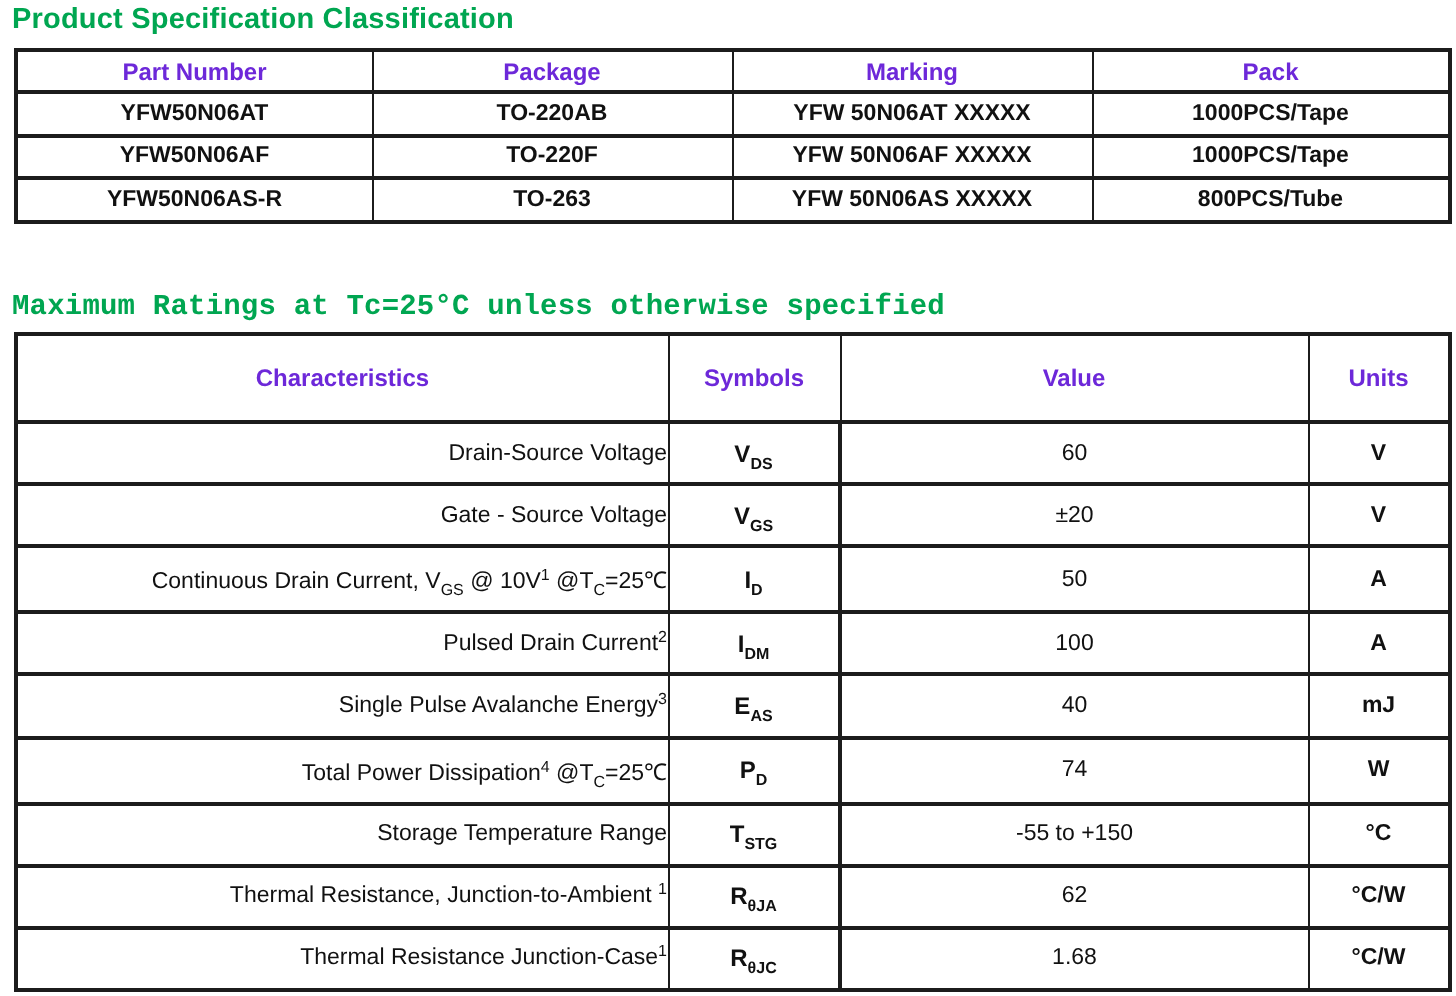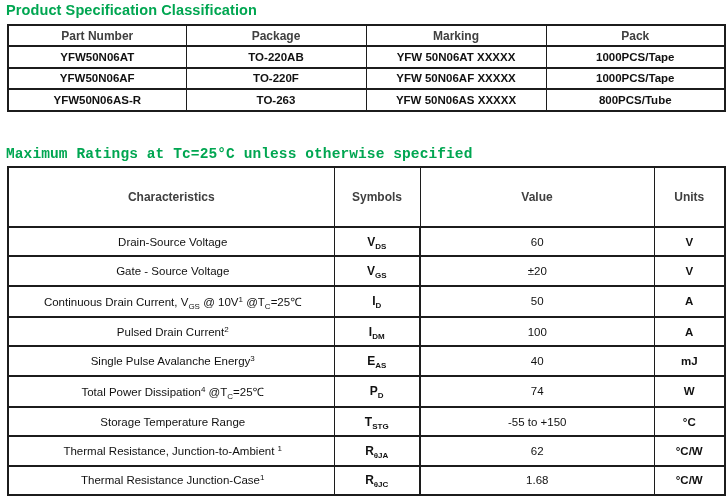--- a/index.html
+++ b/index.html
@@ -30,30 +30,30 @@
   }
   th, td {
     border: solid #1c1c1c;
     border-width: 2px 1px;
     text-align: center;
     vertical-align: middle;
     padding: 0;
     overflow: hidden;
     white-space: nowrap;
   }
-  th { font-size: 12px; font-weight: bold; color: #404040; }
+  th { font-size: 12px; font-weight: bold; color: #6d28d9; }
 
   #spec-table { top: 24px; width: 717px; height: 88px; }
   #spec-table thead tr { height: 21px; }
   #spec-table td { font-size: 11.5px; font-weight: bold; }
 
   #ratings-table { top: 166px; width: 717px; height: 330px; }
-  #ratings-table thead tr { height: 60px; }
+  #ratings-table thead tr { height: 44px; }
   #ratings-table td { font-size: 11.5px; font-weight: normal; }
-  #ratings-table td.char { text-align: center; padding-left: 3px; }
+  #ratings-table td.char { text-align: right; padding-left: 3px; }
   #ratings-table td.sym  { font-weight: bold; font-size: 12px; border-right-width: 2px; }
   #ratings-table td.unit { font-weight: bold; }
 
   sub { font-size: 8px; line-height: 0; }
   sup { font-size: 8px; line-height: 0; vertical-align: 4px; }
 </style>
 </head>
 <body>
 
 <div id="spec-title" class="section-title" style="color: rgb(0, 166, 81);">Product Specification Classification</div>

